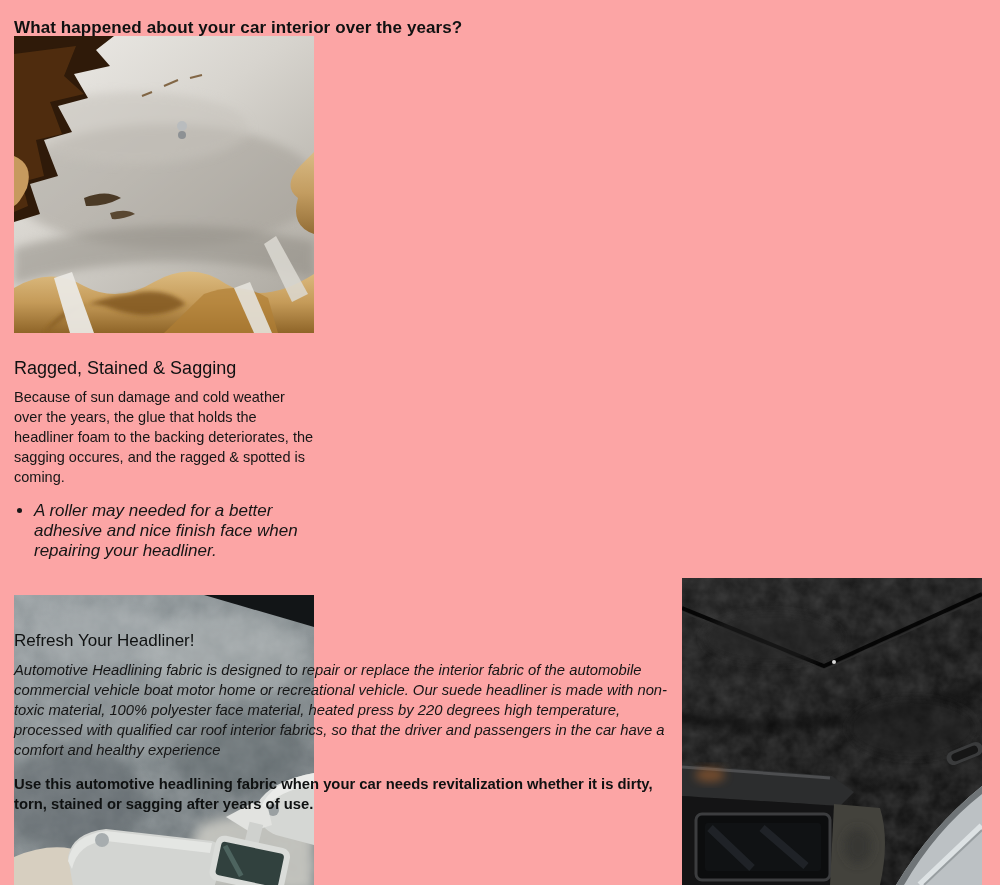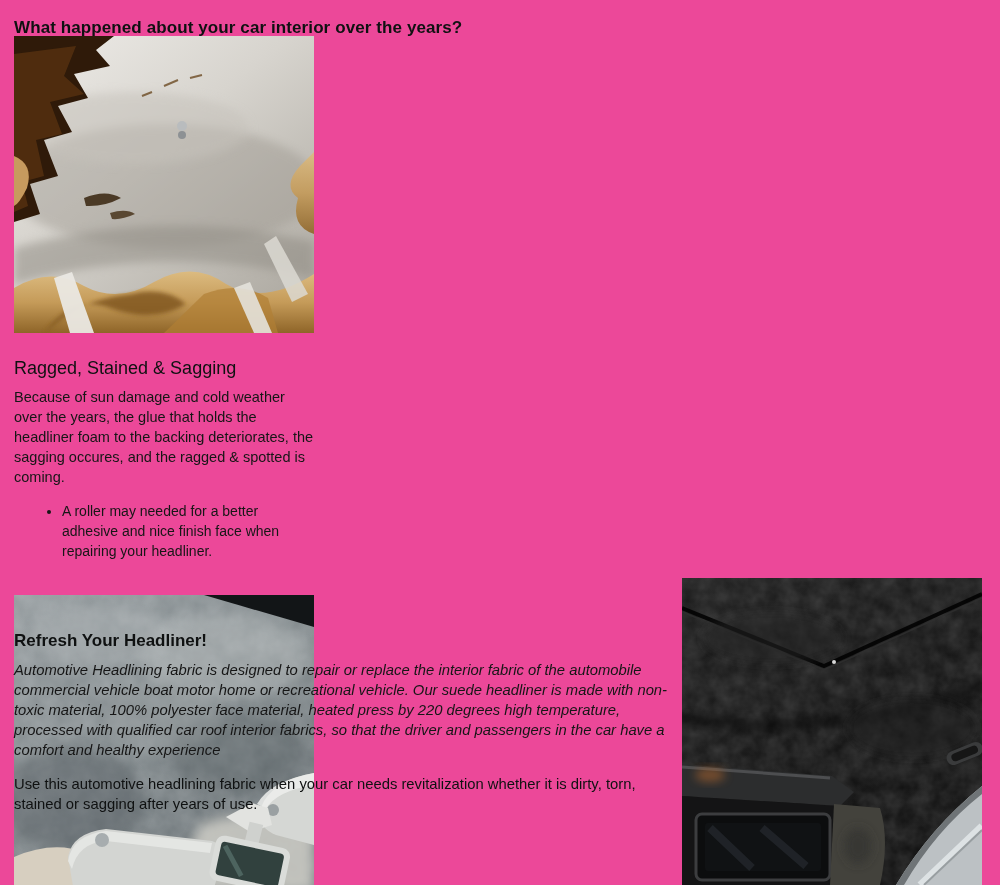--- a/index.html
+++ b/index.html
@@ -1,43 +1,43 @@
 <!DOCTYPE html>
 <html><head>
 <meta charset="utf-8">
 <style>
   html,body{margin:0;padding:0;background:#ffffff;}
   .page{
-    position:relative;width:1000px;height:885px;background:#ec4899;overflow:hidden;
+    position:relative;width:1000px;height:885px;background:#fca5a5;overflow:hidden;
     font-family:"Liberation Sans", sans-serif;color:#0f1111;
   }
   .page-title{
     position:absolute;left:14px;top:3px;width:960px;
     font-size:17px;font-weight:700;line-height:22px;color:#0f1111;letter-spacing:.1px;
   }
   .cols{position:absolute;left:14px;top:36px;width:968px;display:flex;gap:34px;flex-direction:column;}
   .col{width:300px;flex:0 0 300px;}
   .photo{width:300px;height:297px;display:block;overflow:hidden;}
   .photo svg{display:block;width:100%;height:100%;}
   .col-heading{
     margin:24px 0 0 0;font-size:18px;font-weight:400;line-height:22px;color:#0f1111;
   }
   .col-body{
     margin:8px 0 0 0;font-size:14.5px;line-height:20px;color:#161616;
   }
   .col-bullets{
     margin:14px 0 0 0;padding:0 0 0 20px;
   }
   .col-bullets li{
-    font-size:14px;line-height:20px;color:#161616;margin-left:28px;
+    font-size:17px;font-style:italic;line-height:20px;color:#161616;
   }
   .refresh{position:absolute;left:14px;top:630px;width:668px;}
-  .refresh-heading{margin:0;font-size:17px;font-weight:700;line-height:22px;color:#0f1111;}
+  .refresh-heading{margin:0;font-size:17px;font-weight:400;line-height:22px;color:#0f1111;}
   .refresh-body{margin:8px 4px 0 0;font-size:14.8px;font-style:italic;line-height:20px;color:#161616;}
-  .refresh-emphasis{margin:14px 15px 0 0;font-size:14.8px;font-weight:400;line-height:20px;color:#0f1111;}
+  .refresh-emphasis{margin:14px 15px 0 0;font-size:14.8px;font-weight:700;line-height:20px;color:#0f1111;}
   .photo-bottom{position:absolute;left:682px;top:578px;width:300px;height:307px;overflow:hidden;}
   .photo-bottom svg{display:block;width:100%;height:100%;}
 </style>
 </head>
 <body>
 
 <div class="page">
 
   <h2 class="page-title">What happened about your car interior over the years?</h2>
 

